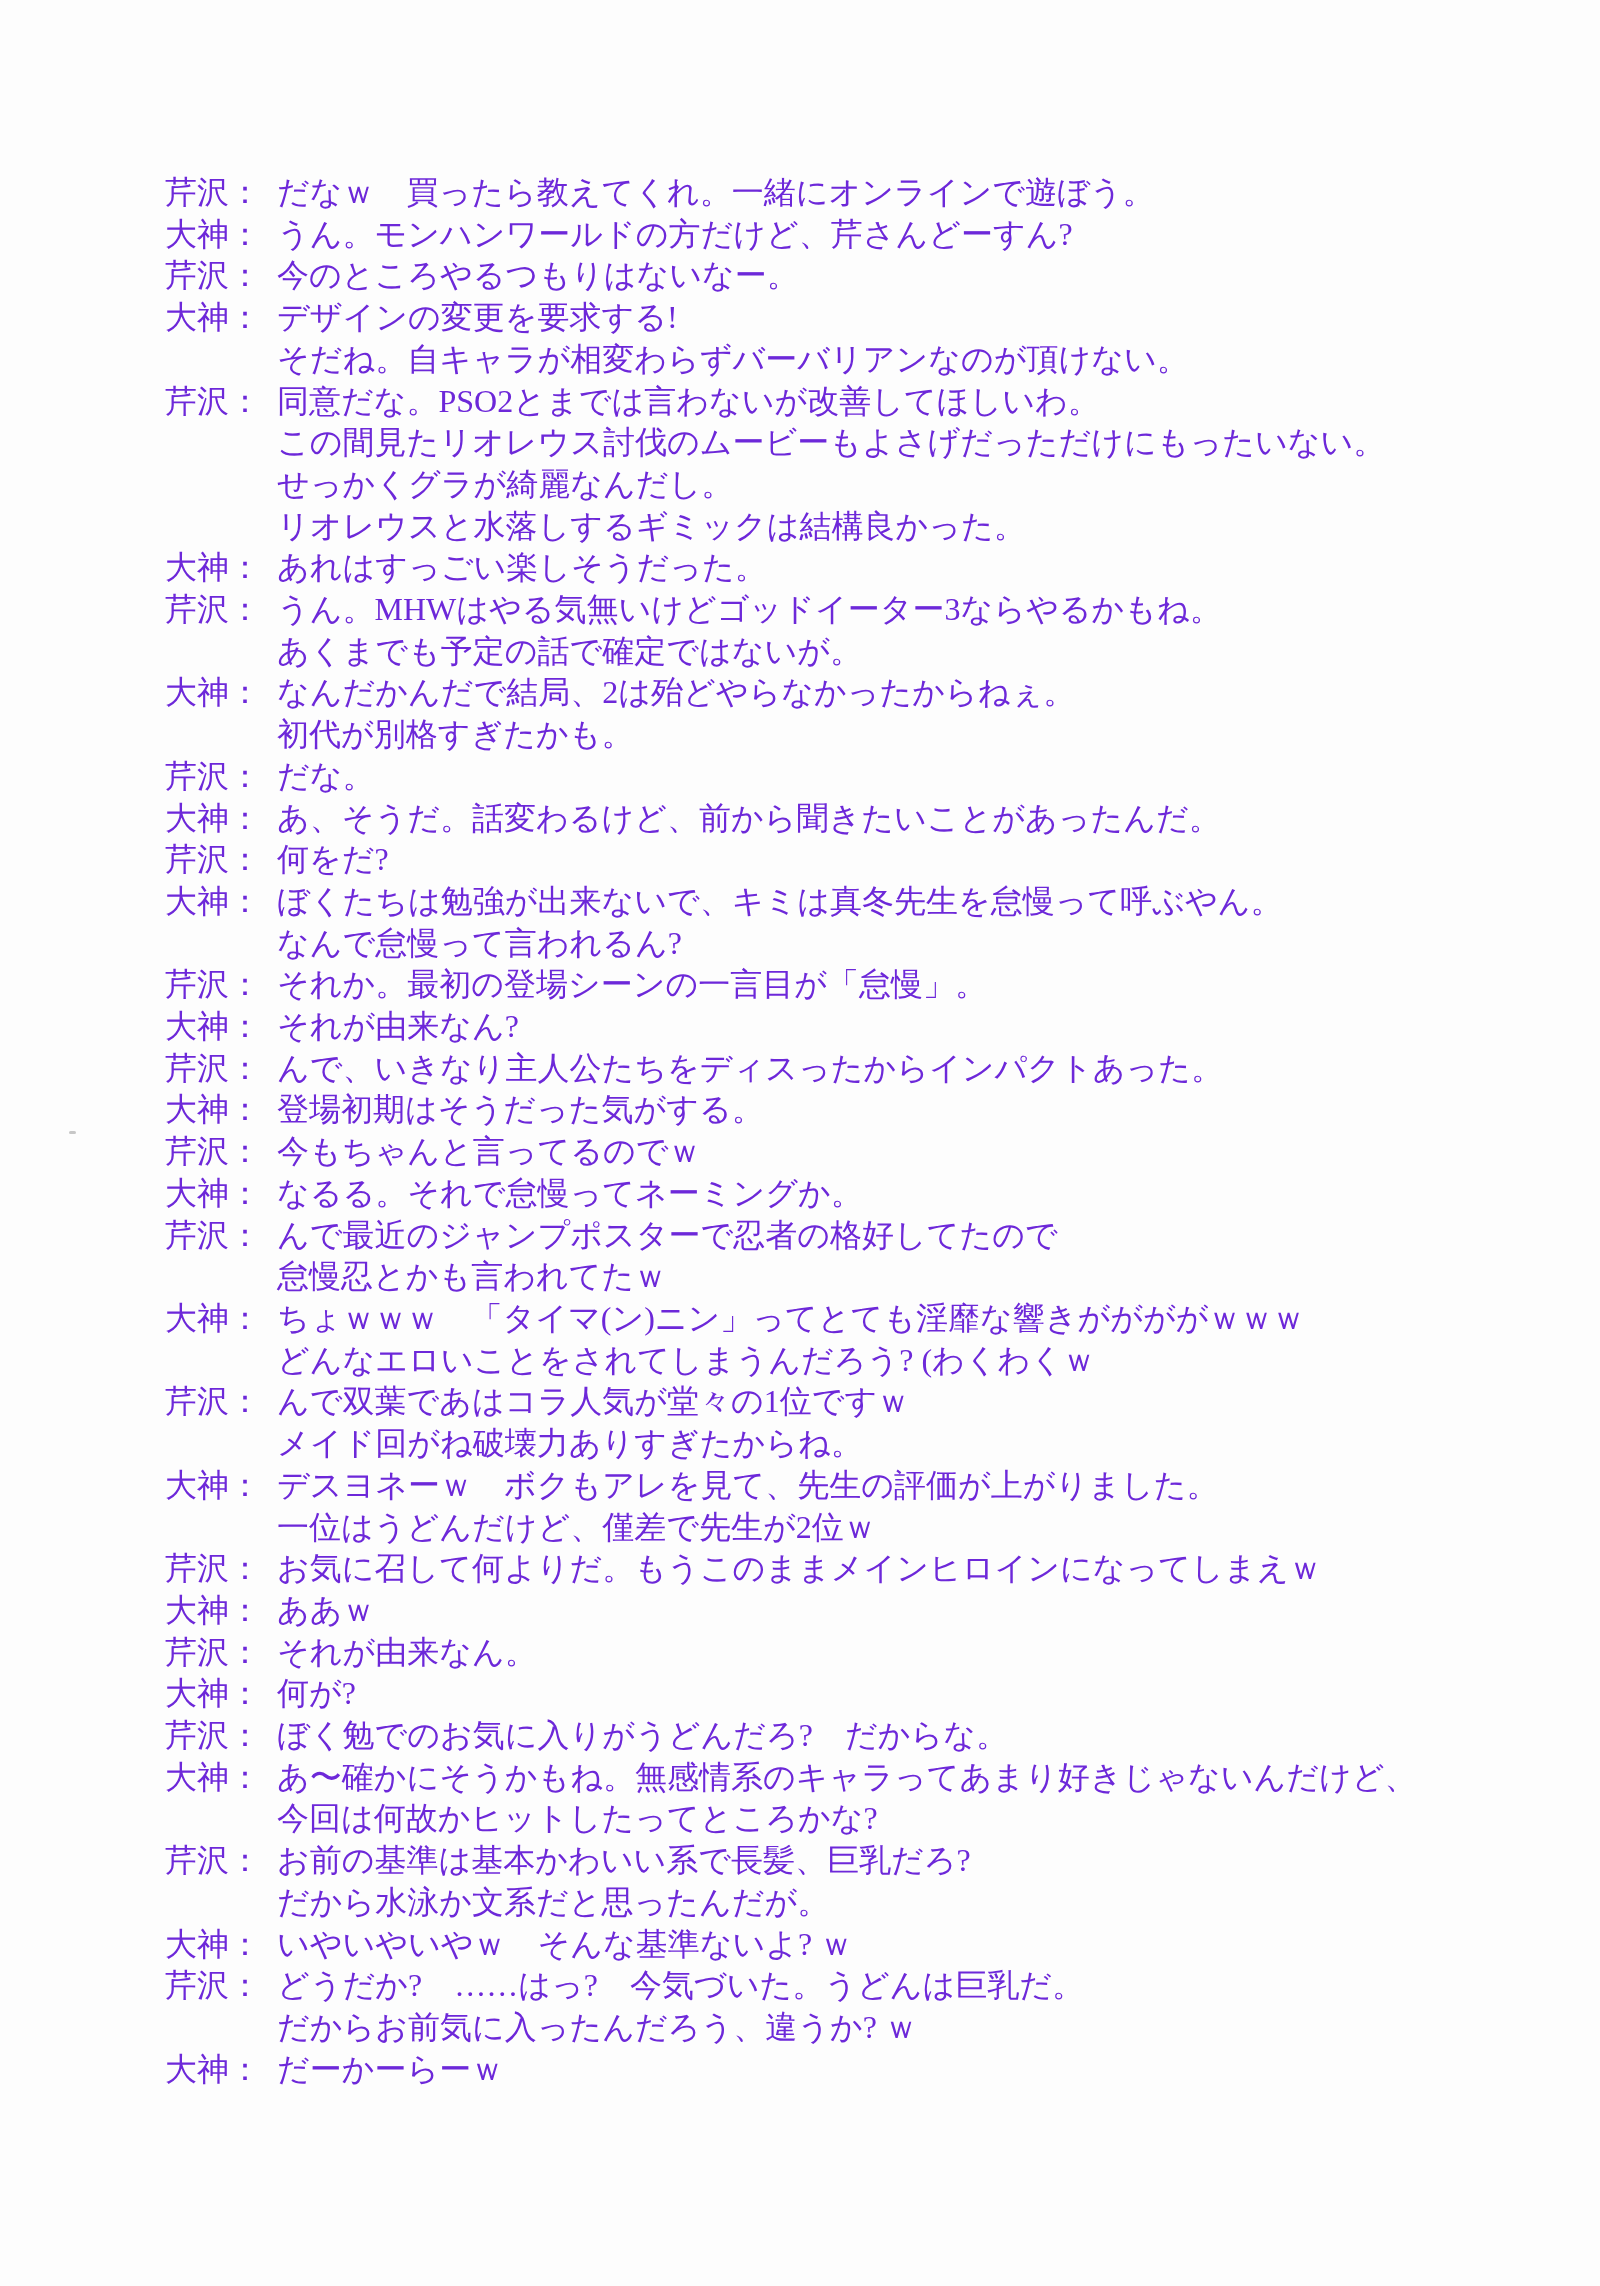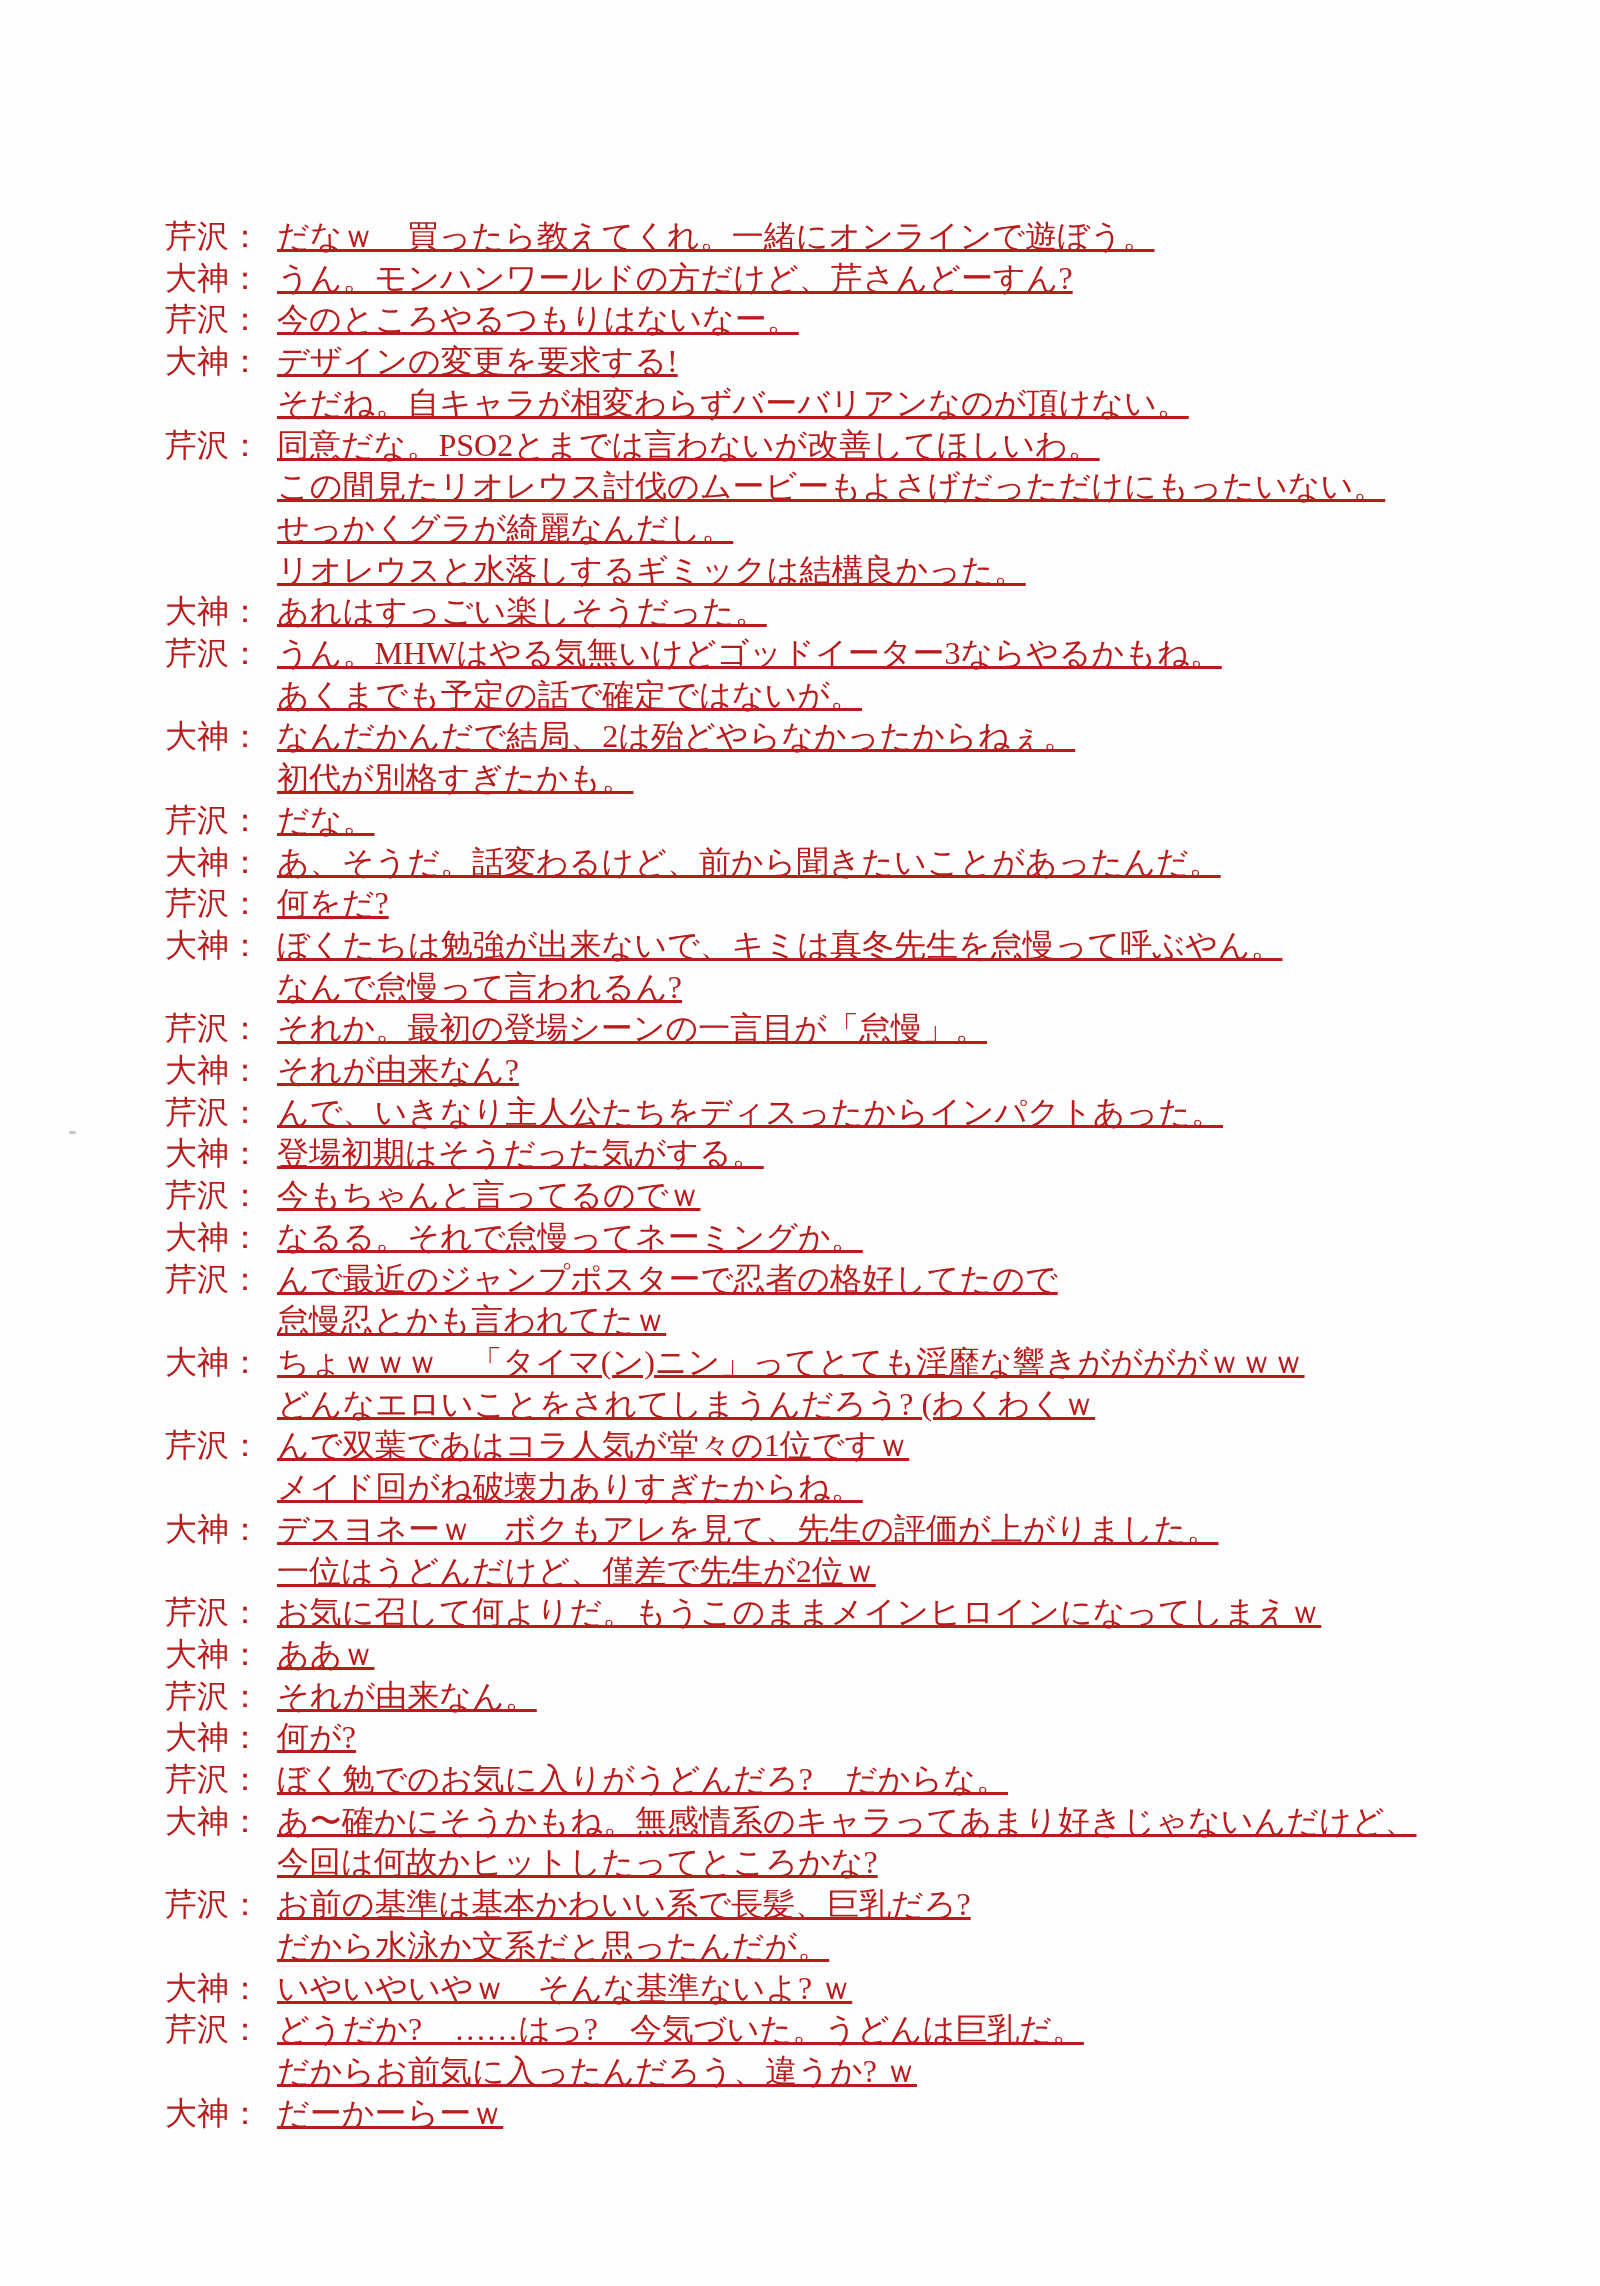--- a/index.html
+++ b/index.html
@@ -25,40 +25,39 @@
     display:flex;
     align-items:flex-start;
   }
   .speaker{
     flex:0 0 112px;
     white-space:pre;
   }
   .lines{
     flex:1 1 auto;
     min-width:0;
-    text-decoration:underline;
   }
   .line{
     white-space:pre;
   }
   .speck{
     position:absolute;
     left:69px;top:1131px;
     width:7px;height:3px;
     background:#9a9a9a;
     opacity:.55;
     border-radius:2px;
   }
 </style>
 </head>
 <body style="background: rgb(253, 253, 253);">
 
 <div class="page">
   <div class="speck"></div>
-  <div class="dialogue" id="dialogue" style="color: #b91c1c; margin-top: 44px;">
+  <div class="dialogue" id="dialogue" style="color: #6d28d9;">
   <div class="entry">
     <div class="speaker">芹沢：</div>
     <div class="lines">
           <div class="line">だなｗ　買ったら教えてくれ。一緒にオンラインで遊ぼう。</div>
         </div>
   </div>
 
   <div class="entry">
     <div class="speaker">大神：</div>
     <div class="lines">

